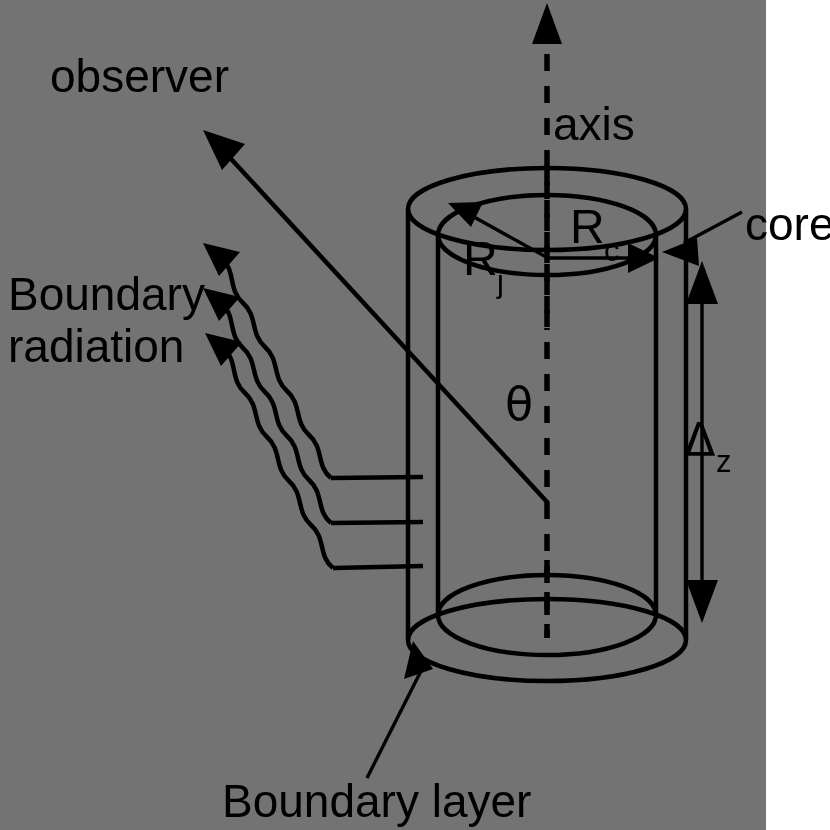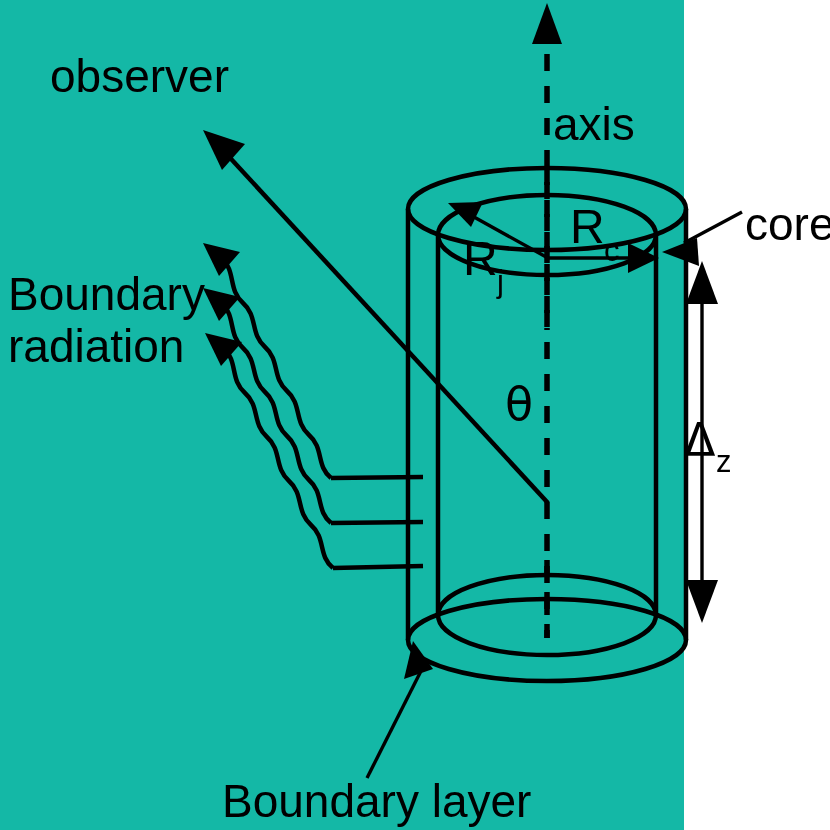--- a/index.html
+++ b/index.html
@@ -8,23 +8,23 @@
     background: #ffffff;
   }
   body {
     width: 830px;
     height: 830px;
     overflow: hidden;
     font-family: "Liberation Sans", sans-serif;
   }
   #diagram-root {
     position: relative;
-    width: 684px;
+    width: 766px;
     height: 830px;
-    background: #14b8a6;
+    background: #737373;
   }
   svg#figure {
     display: block;
     width: 830px;
     height: 830px;
   }
   .stroke {
     fill: none;
     stroke: #000000;
     stroke-linecap: butt;

